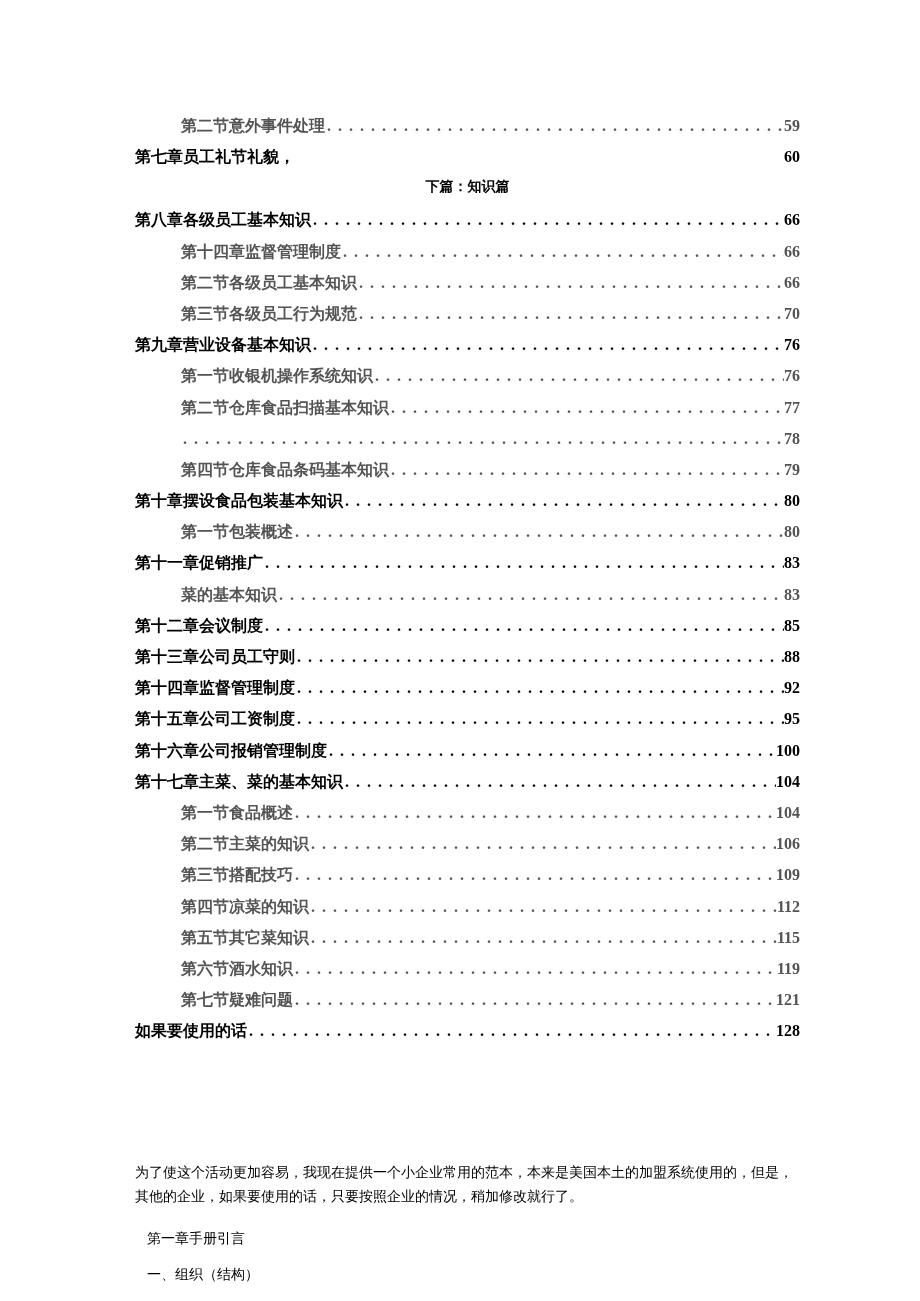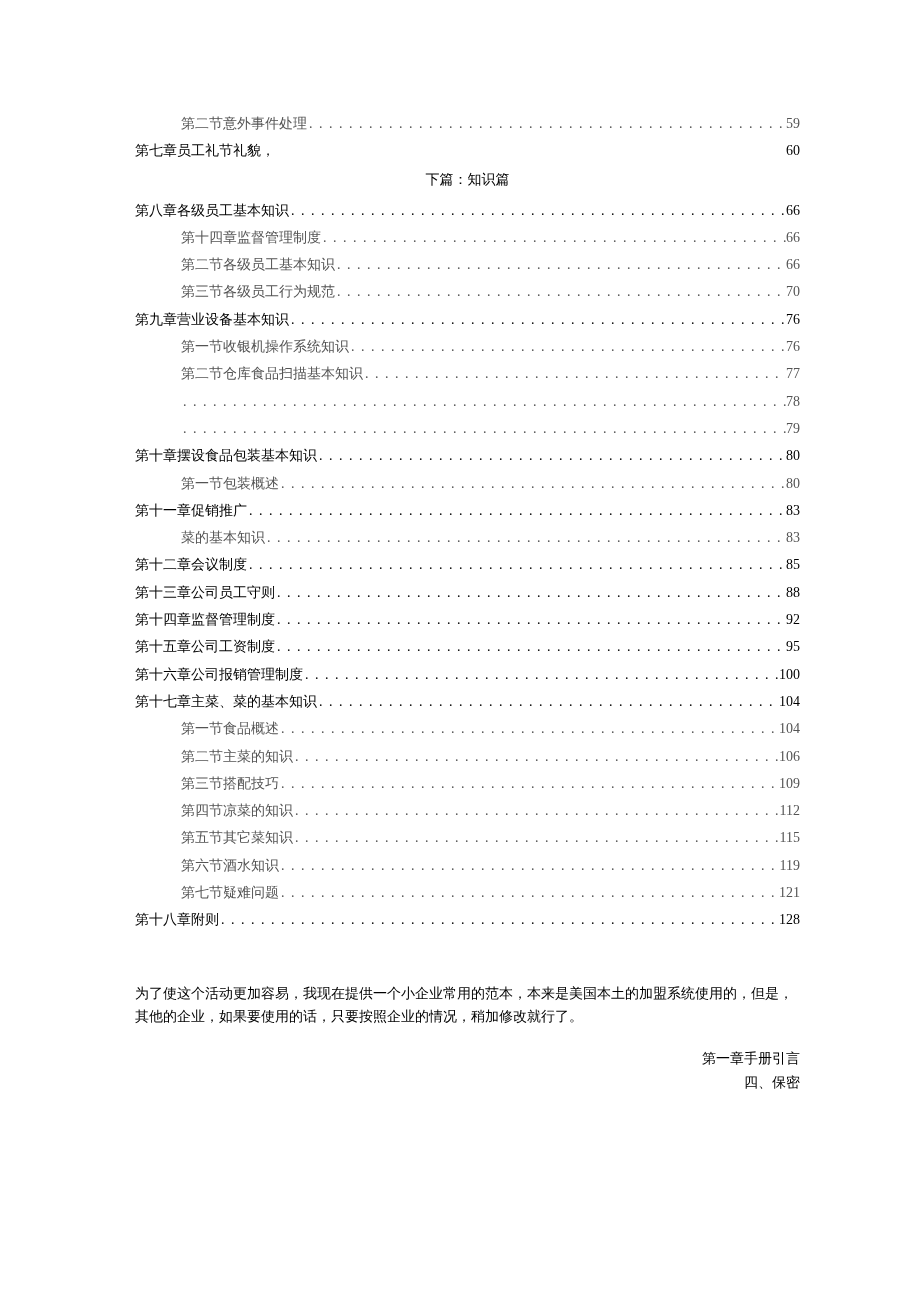--- a/index.html
+++ b/index.html
@@ -10,23 +10,24 @@
       color: #000;
       width: 920px;
     }
     .page {
       padding: 110px 120px 60px 135px;
       box-sizing: border-box;
     }
     .toc-line, .toc-line-sub {
       display: flex;
       align-items: baseline;
-      font-size: 14px;
+      font-size: 16px;
       line-height: 1.95;
       white-space: nowrap;
+      font-weight: bold;
     }
     .toc-line-sub {
       padding-left: 46px;
       color: #545454;
     }
     .toc-label {
       flex-shrink: 0;
     }
     .toc-dots {
       flex: 1;
@@ -41,38 +42,37 @@
     .toc-page {
       flex-shrink: 0;
     }
     .toc-spacer {
       flex: 1;
     }
     .section-heading {
       text-align: center;
       font-size: 14px;
       margin: 6px 0 8px;
-      font-weight: normal;
+      font-weight: bold;
     }
     .body-text {
       font-size: 14px;
       line-height: 1.7;
-      margin-top: 48px;
+      margin-top: 115px;
     }
     .body-text p {
       margin: 0;
     }
     .body-list {
       margin-top: 18px;
       font-size: 14px;
       line-height: 1.7;
     }
     .body-list p {
-      margin: 0;
-      text-align: right;
+      margin: 12px;
     }
   </style>
 </head>
 <body>
 
 <div class="page">
 
   <div id="toc-before">
       <div class="toc-line-sub">
         <span class="toc-label">第二节意外事件处理</span>
@@ -122,20 +122,21 @@
       <div class="toc-line-sub">
         <span class="toc-label">第二节仓库食品扫描基本知识</span>
         <span class="toc-dots"> .  .  .  .  .  .  .  .  .  .  .  .  .  .  .  .  .  .  .  .  .  .  .  .  .  .  .  .  .  .  .  .  .  .  .  .  .  .  .  .  .  .  .  .  .  .  .  .  .  .  .  .  .  .  .  .  .  .  .  .  .  .  .  .  .  .  .  .  .  .  .  .  .  .  .  .  .  .  .  .  .  .  .  .  .  .  .  .  .  .  .  .  .  .  .  .  .  .  .  .  .  .  .  .  .  .  .  .  .  .  .  .  .  .  .  .  .  .  .  . </span>
         <span class="toc-page">77</span>
       </div>
       <div class="toc-line-sub">
         <span class="toc-dots"> .  .  .  .  .  .  .  .  .  .  .  .  .  .  .  .  .  .  .  .  .  .  .  .  .  .  .  .  .  .  .  .  .  .  .  .  .  .  .  .  .  .  .  .  .  .  .  .  .  .  .  .  .  .  .  .  .  .  .  .  .  .  .  .  .  .  .  .  .  .  .  .  .  .  .  .  .  .  .  .  .  .  .  .  .  .  .  .  .  .  .  .  .  .  .  .  .  .  .  .  .  .  .  .  .  .  .  .  .  .  .  .  .  .  .  .  .  .  .  . </span>
         <span class="toc-page">78</span>
       </div>
       <div class="toc-line-sub">
+        <span class="toc-label">第四节仓库食品条码基本知识</span>
         <span class="toc-dots"> .  .  .  .  .  .  .  .  .  .  .  .  .  .  .  .  .  .  .  .  .  .  .  .  .  .  .  .  .  .  .  .  .  .  .  .  .  .  .  .  .  .  .  .  .  .  .  .  .  .  .  .  .  .  .  .  .  .  .  .  .  .  .  .  .  .  .  .  .  .  .  .  .  .  .  .  .  .  .  .  .  .  .  .  .  .  .  .  .  .  .  .  .  .  .  .  .  .  .  .  .  .  .  .  .  .  .  .  .  .  .  .  .  .  .  .  .  .  .  . </span>
         <span class="toc-page">79</span>
       </div>
       <div class="toc-line">
         <span class="toc-label">第十章摆设食品包装基本知识</span>
         <span class="toc-dots"> .  .  .  .  .  .  .  .  .  .  .  .  .  .  .  .  .  .  .  .  .  .  .  .  .  .  .  .  .  .  .  .  .  .  .  .  .  .  .  .  .  .  .  .  .  .  .  .  .  .  .  .  .  .  .  .  .  .  .  .  .  .  .  .  .  .  .  .  .  .  .  .  .  .  .  .  .  .  .  .  .  .  .  .  .  .  .  .  .  .  .  .  .  .  .  .  .  .  .  .  .  .  .  .  .  .  .  .  .  .  .  .  .  .  .  .  .  .  .  . </span>
         <span class="toc-page">80</span>
       </div>
       <div class="toc-line-sub">
         <span class="toc-label">第一节包装概述</span>
@@ -211,28 +212,29 @@
         <span class="toc-label">第六节酒水知识</span>
         <span class="toc-dots"> .  .  .  .  .  .  .  .  .  .  .  .  .  .  .  .  .  .  .  .  .  .  .  .  .  .  .  .  .  .  .  .  .  .  .  .  .  .  .  .  .  .  .  .  .  .  .  .  .  .  .  .  .  .  .  .  .  .  .  .  .  .  .  .  .  .  .  .  .  .  .  .  .  .  .  .  .  .  .  .  .  .  .  .  .  .  .  .  .  .  .  .  .  .  .  .  .  .  .  .  .  .  .  .  .  .  .  .  .  .  .  .  .  .  .  .  .  .  .  . </span>
         <span class="toc-page">119</span>
       </div>
       <div class="toc-line-sub">
         <span class="toc-label">第七节疑难问题</span>
         <span class="toc-dots"> .  .  .  .  .  .  .  .  .  .  .  .  .  .  .  .  .  .  .  .  .  .  .  .  .  .  .  .  .  .  .  .  .  .  .  .  .  .  .  .  .  .  .  .  .  .  .  .  .  .  .  .  .  .  .  .  .  .  .  .  .  .  .  .  .  .  .  .  .  .  .  .  .  .  .  .  .  .  .  .  .  .  .  .  .  .  .  .  .  .  .  .  .  .  .  .  .  .  .  .  .  .  .  .  .  .  .  .  .  .  .  .  .  .  .  .  .  .  .  . </span>
         <span class="toc-page">121</span>
       </div>
       <div class="toc-line">
-        <span class="toc-label">第十八章附则</span>
+        <span class="toc-label">如果要使用的话</span>
         <span class="toc-dots"> .  .  .  .  .  .  .  .  .  .  .  .  .  .  .  .  .  .  .  .  .  .  .  .  .  .  .  .  .  .  .  .  .  .  .  .  .  .  .  .  .  .  .  .  .  .  .  .  .  .  .  .  .  .  .  .  .  .  .  .  .  .  .  .  .  .  .  .  .  .  .  .  .  .  .  .  .  .  .  .  .  .  .  .  .  .  .  .  .  .  .  .  .  .  .  .  .  .  .  .  .  .  .  .  .  .  .  .  .  .  .  .  .  .  .  .  .  .  .  . </span>
         <span class="toc-page">128</span>
       </div>
     </div>
 
   <div class="body-text">
     <p>为了使这个活动更加容易，我现在提供一个小企业常用的范本，本来是美国本土的加盟系统使用的，但是，其他的企业，如果要使用的话，只要按照企业的情况，稍加修改就行了。</p>
   </div>
 
   <div class="body-list" id="body-list">
       <p>第一章手册引言</p>
+      <p>一、组织（结构）</p>
       <p>四、保密</p>
     </div>
 
 </div>
 
 </body></html>

